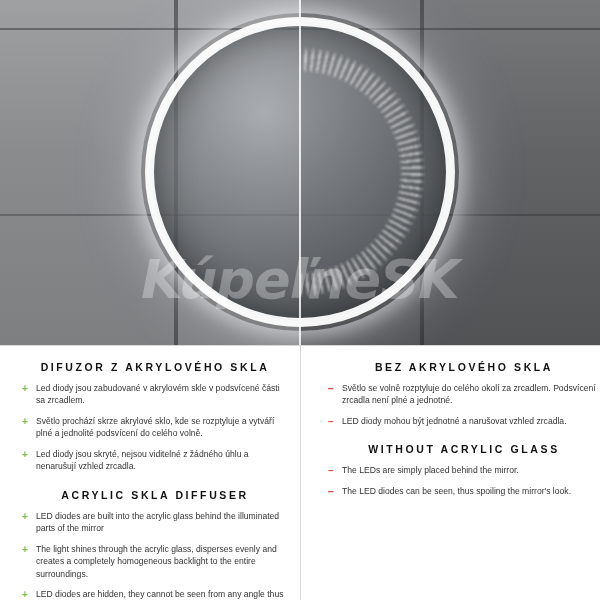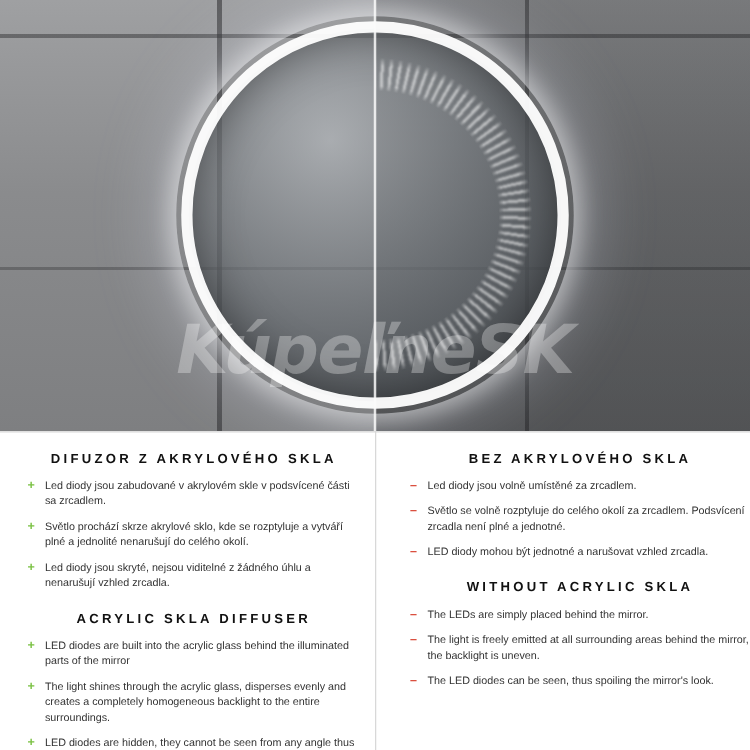--- a/index.html
+++ b/index.html
@@ -232,21 +232,21 @@
 
     <div class="col col-left">
       <h3 class="head">DIFUZOR Z AKRYLOVÉHO SKLA</h3>
       <ul class="list">
         <li>
           <span class="bullet b-plus">+</span>
           <span>Led diody jsou zabudované v akrylovém skle v podsvícené části sa zrcadlem.</span>
         </li>
         <li>
           <span class="bullet b-plus">+</span>
-          <span>Světlo prochází skrze akrylové sklo, kde se rozptyluje a vytváří plné a jednolité nenarušují do celého okolí.</span>
+          <span>Světlo prochází skrze akrylové sklo, kde se rozptyluje a vytváří plné a jednolité podsvícení do celého volně.</span>
         </li>
         <li>
           <span class="bullet b-plus">+</span>
           <span>Led diody jsou skryté, nejsou viditelné z žádného úhlu a nenarušují vzhled zrcadla.</span>
         </li>
       </ul>
 
       <h3 class="head head2">ACRYLIC SKLA DIFFUSER</h3>
       <ul class="list">
         <li>
@@ -262,41 +262,39 @@
           <span>LED diodes are hidden, they cannot be seen from any angle thus not affecting the mirror's design.</span>
         </li>
       </ul>
     </div>
 
     <div class="col col-right">
       <h3 class="head">BEZ AKRYLOVÉHO SKLA</h3>
       <ul class="list">
         <li>
           <span class="bullet b-minus">–</span>
-          <span>Led diody jsou volně umístěné za zrcadlem.</span>
         </li>
         <li>
           <span class="bullet b-minus">–</span>
           <span>Světlo se volně rozptyluje do celého okolí za zrcadlem.  Podsvícení zrcadla není plné a jednotné.</span>
         </li>
         <li>
           <span class="bullet b-minus">–</span>
           <span>LED  diody mohou být jednotné a narušovat vzhled zrcadla.</span>
         </li>
       </ul>
 
-      <h3 class="head head2">WITHOUT ACRYLIC SKLA</h3>
+      <h3 class="head head2">WITHOUT ACRYLIC GLASS</h3>
       <ul class="list">
         <li>
           <span class="bullet b-minus">–</span>
           <span>The LEDs are simply placed behind the mirror.</span>
         </li>
         <li>
           <span class="bullet b-minus">–</span>
-          <span>The light is freely emitted at all surrounding areas behind the mirror, the backlight is uneven.</span>
         </li>
         <li>
           <span class="bullet b-minus">–</span>
           <span>The LED diodes can be seen, thus spoiling the mirror's look.</span>
         </li>
       </ul>
     </div>
   </div>
 </div>
 

